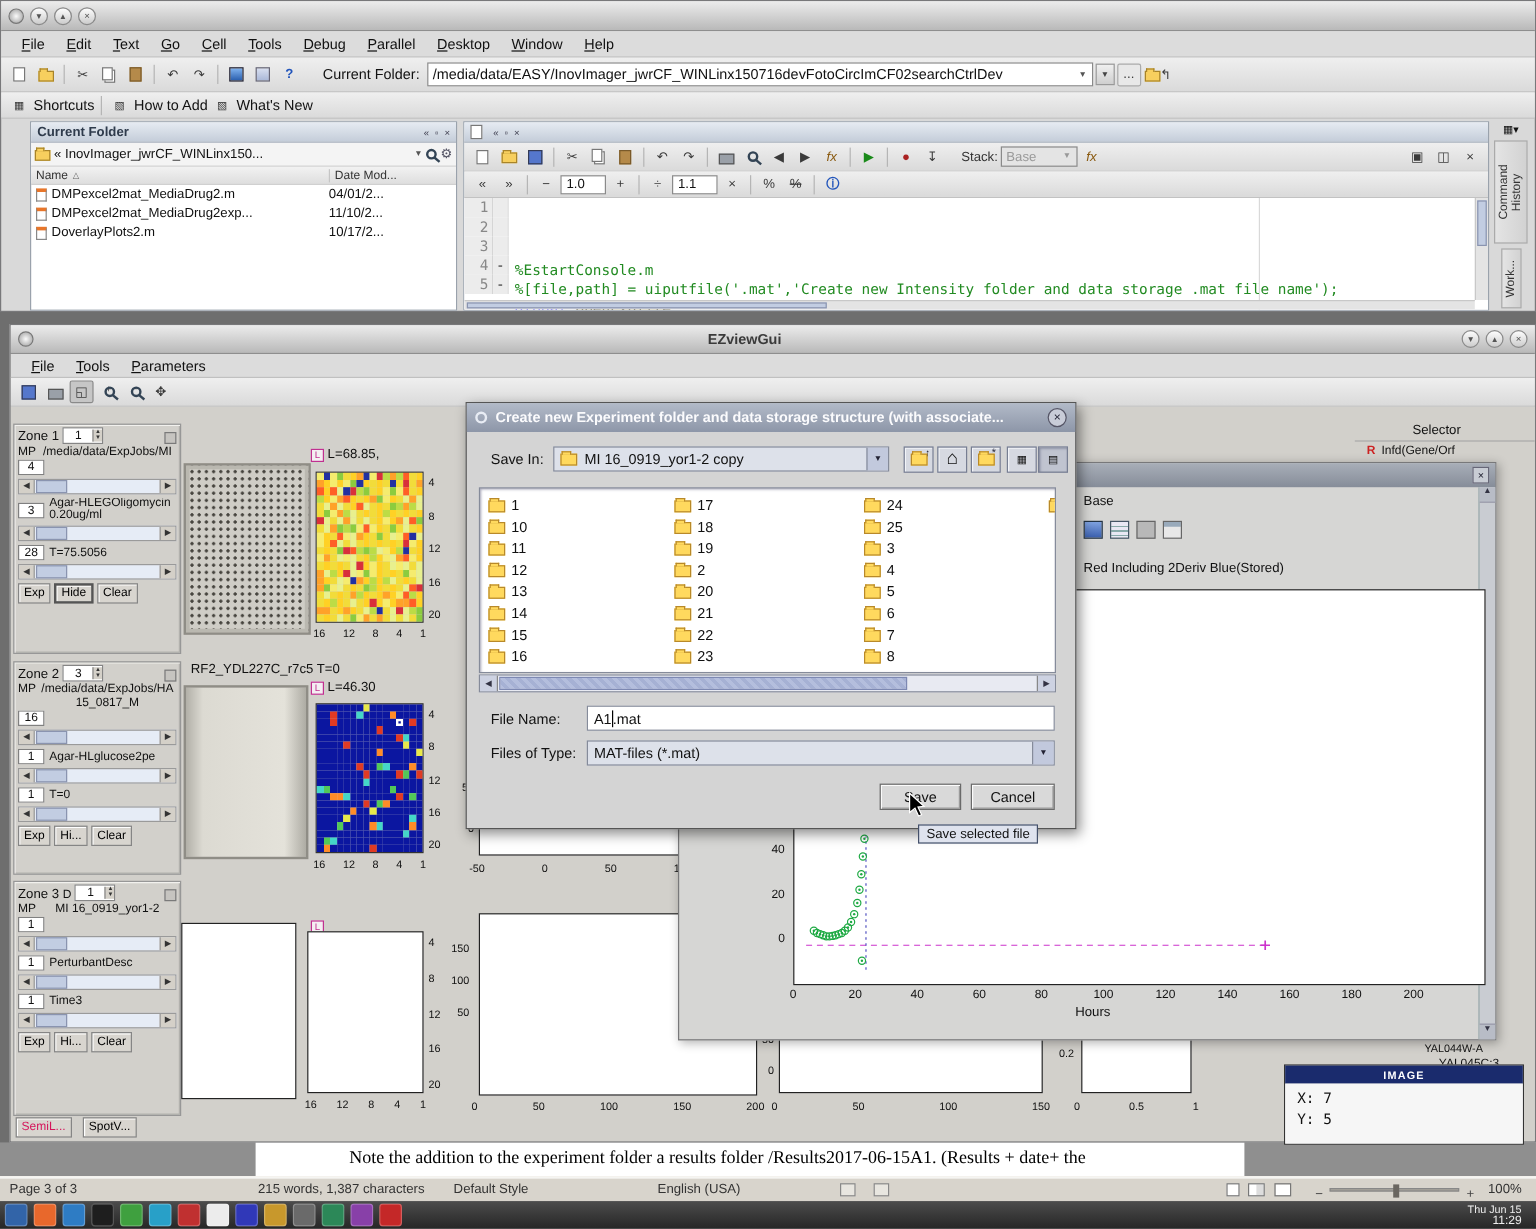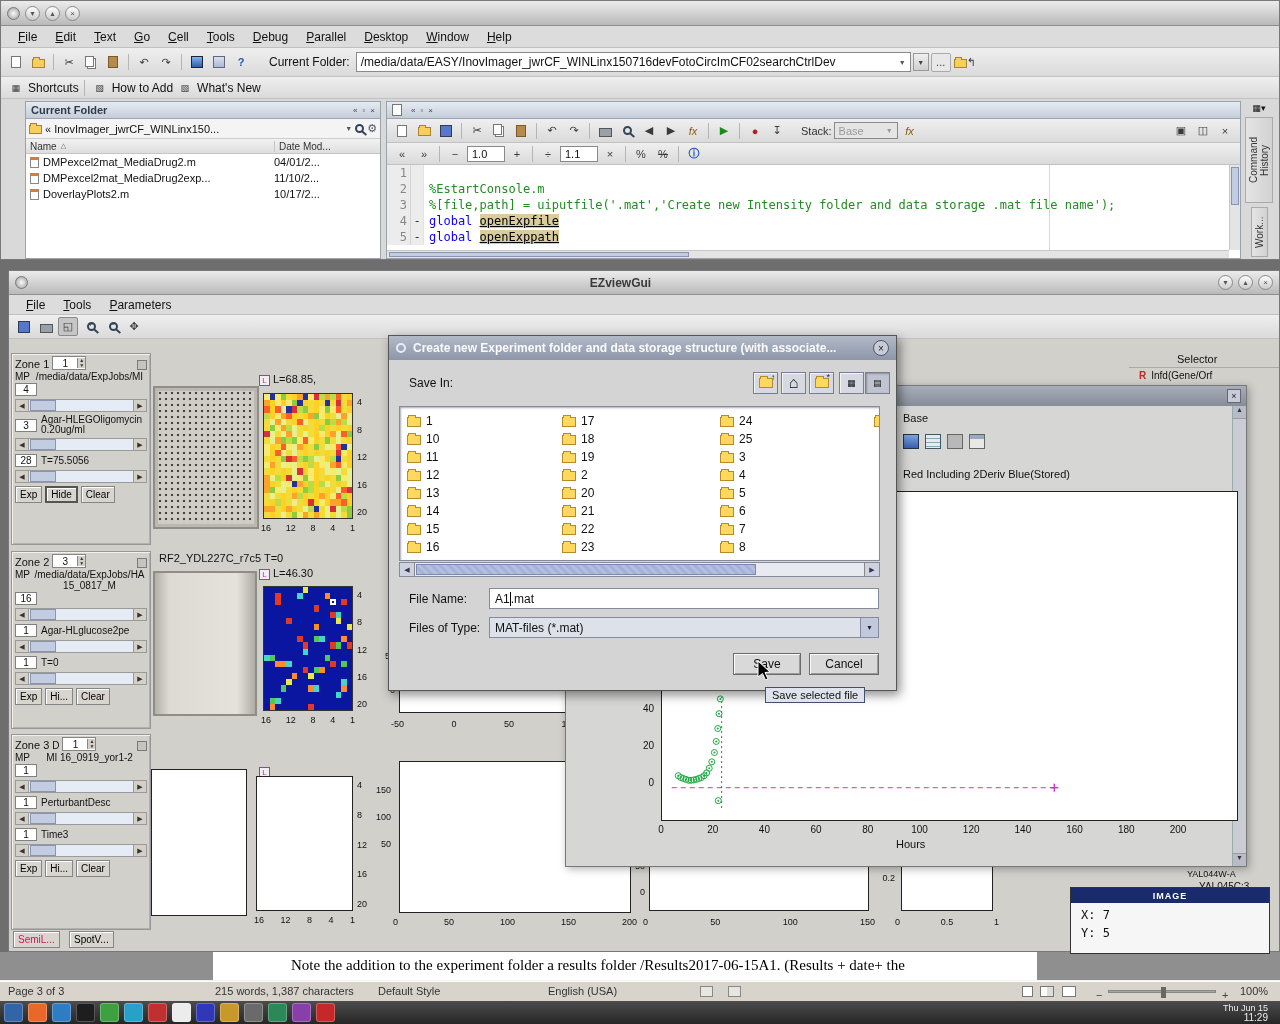--- a/index.html
+++ b/index.html
@@ -34,21 +34,21 @@
 .cf-row{display:flex;height:16px;align-items:center;font-size:11px;padding-left:4px;gap:4px;}
 .cf-name{flex:1;white-space:nowrap;overflow:hidden;}
 .cf-date{width:106px;flex:none;white-space:nowrap;overflow:hidden;}
 .mfile-icon{width:9px;height:11px;background:#fff;border:1px solid #888;border-top:3px solid #e8762a;flex:none;}
 .colhdr{display:flex;height:15px;background:linear-gradient(#f2f2f2,#dedede);border-bottom:1px solid #c5c5c5;font-size:10px;color:#333;align-items:center;padding-left:4px;flex:none;}
 .code-wrap{position:relative;flex:1;background:#fff;overflow:hidden;}
 .ruler{position:absolute;left:662px;top:0;bottom:0;width:1px;background:#d9d9d9;}
 .code-line{display:flex;height:16px;font-family:"DejaVu Sans Mono",monospace;font-size:12px;line-height:16px;position:relative;}
 .ln{width:24px;text-align:right;padding-right:3px;color:#888;background:#ececec;border-right:1px solid #d5d5d5;flex:none;}
 .lm{width:13px;text-align:center;color:#333;background:#ececec;border-right:1px solid #e2e2e2;flex:none;}
-.lt{padding-left:5px;white-space:pre;}
+.lt{padding-left:5px;white-space:pre;margin-top:36px;}
 .seg-comment{color:#228b22;}
 .seg-keyword{color:#0d00ff;}
 .seg-highlight-var{background:#d9cd9e;text-decoration:underline;color:#000;}
 .vtab{writing-mode:vertical-rl;transform:rotate(180deg);font-size:10px;color:#333;background:linear-gradient(90deg,#d2d2d2,#e4e4e4);border:1px solid #aaa;padding:8px 2px;text-align:center;}
 .ticks-x{display:flex;justify-content:space-between;font-size:9px;color:#111;}
 .ticks-y{display:flex;flex-direction:column;justify-content:space-between;font-size:9px;color:#111;}
 .plotbox{position:absolute;background:#fff;border:1px solid #222;}
 .zone{position:absolute;width:140px;background:#d2d0cb;border:1px solid #979797;box-shadow:inset 1px 1px 0 #f2f1ee,inset -1px -1px 0 #b2b1ad;padding:2px 3px;font-size:10px;}
 .zhead{display:flex;align-items:flex-end;gap:3px;margin-bottom:1px;}
 .ztitle{font-size:11px;}
@@ -1377,20 +1377,25 @@
 </div>
 
 <div class="win" id="save-dialog" style="left:388px;top:335px;width:509px;height:356px;z-index:100;background:#d4d4d4;border-color:#555;box-shadow:3px 4px 10px rgba(0,0,0,.45);">
   <div style="height:24px;background:linear-gradient(#b2bac8,#8d96a8);display:flex;align-items:center;padding:0 7px;">
     <span style="width:10px;height:10px;border-radius:50%;border:2px solid #e8ecf4;margin-right:7px;"></span>
     <span style="flex:1;font-size:12px;font-weight:bold;color:#fbfbfd;white-space:nowrap;overflow:hidden;">Create new Experiment folder and data storage structure (with associate...</span>
     <span style="width:16px;height:16px;border-radius:50%;background:#c8ccd8;border:1px solid #556;display:flex;align-items:center;justify-content:center;font-size:10px;color:#223;">×</span>
   </div>
 
   <span style="position:absolute;left:20px;top:40px;font-size:12px;">Save In:</span>
+  <div class="mcombo" style="left:72px;top:36px;width:280px;">
+    <span class="ficon" style="margin-right:6px;margin-top:0;"></span>
+    <span>MI 16_0919_yor1-2 copy</span>
+    <span class="arr">▼</span>
+  </div>
   <span class="dtb" style="left:364px;top:36px;">
       <span class="ficon" style="margin-top:0;"></span>
       <span style="position:absolute;font-size:8px;color:#223;top:0;right:2px;">↑</span>
     </span>
   <span class="dtb" style="left:392px;top:36px;">⌂</span>
   <span class="dtb" style="left:420px;top:36px;">
       <span class="ficon" style="margin-top:0;"></span>
       <span style="position:absolute;font-size:9px;color:#223;top:-1px;right:3px;">*</span>
     </span>
   <span class="dtb" style="left:450px;top:36px;font-size:9px;">▦</span>

